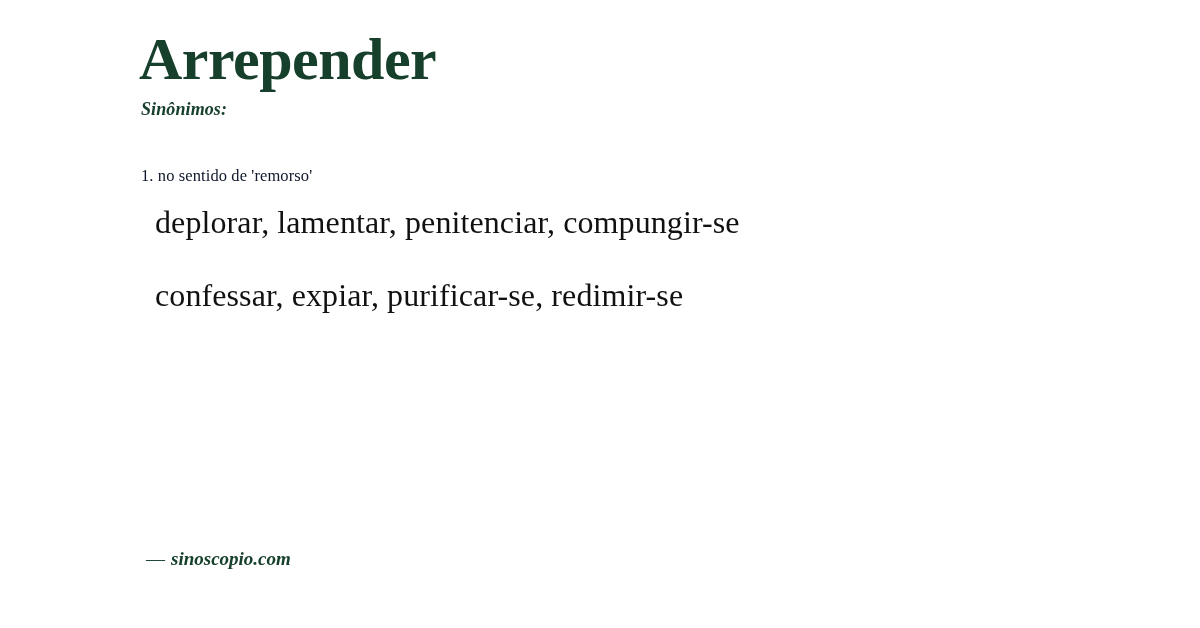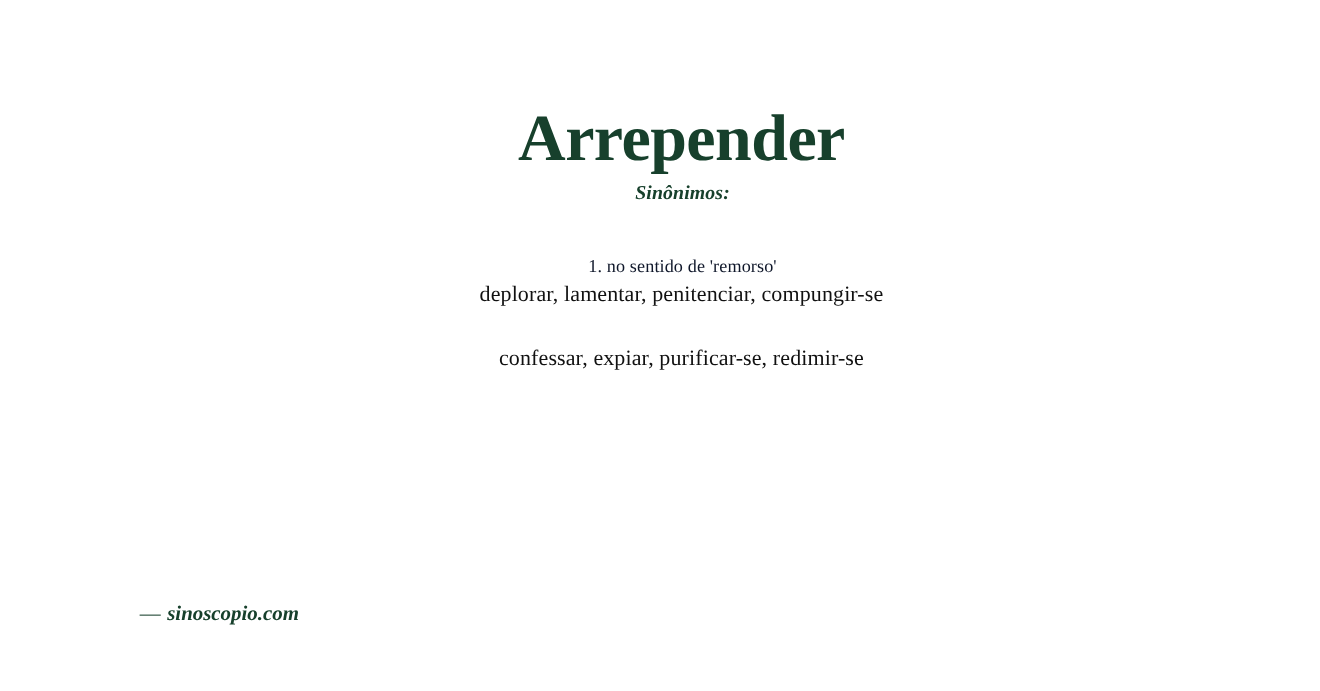--- a/index.html
+++ b/index.html
@@ -13,22 +13,21 @@
     background: #ffffff;
     font-family: "Liberation Serif", serif;
     color: #1a1a1a;
     overflow: hidden;
   }
   .card {
     position: relative;
     width: 1200px;
     height: 628px;
     box-sizing: border-box;
-    padding: 92px 100px 0 139px;
-    text-align: center;
+    padding: 26px 100px 0 139px;
   }
   .word-title {
     font-family: "Liberation Serif", serif;
     font-weight: bold;
     font-size: 60px;
     line-height: 1.12;
     color: #17402c;
     letter-spacing: -0.5px;
     margin: 0;
   }
@@ -52,29 +51,29 @@
   }
   .sense-label {
     font-family: "Liberation Serif", serif;
     font-size: 16.5px;
     color: #0f172a;
     margin: 0 0 2px 2px;
     letter-spacing: 0.1px;
   }
   .sense-synonyms {
     font-family: "Liberation Serif", serif;
-    font-size: 20px;
+    font-size: 32px;
     color: #111111;
-    margin: 4px;
+    margin: 16px;
     line-height: 1.28;
     letter-spacing: 0.1px;
   }
   .footer {
     position: absolute;
-    left: 127px;
+    left: 146px;
     bottom: 58px;
     font-family: "Liberation Serif", serif;
     font-style: italic;
     font-weight: bold;
     font-size: 19px;
     color: #17402c;
   }
   .footer .dash {
     font-style: normal;
     font-weight: normal;

